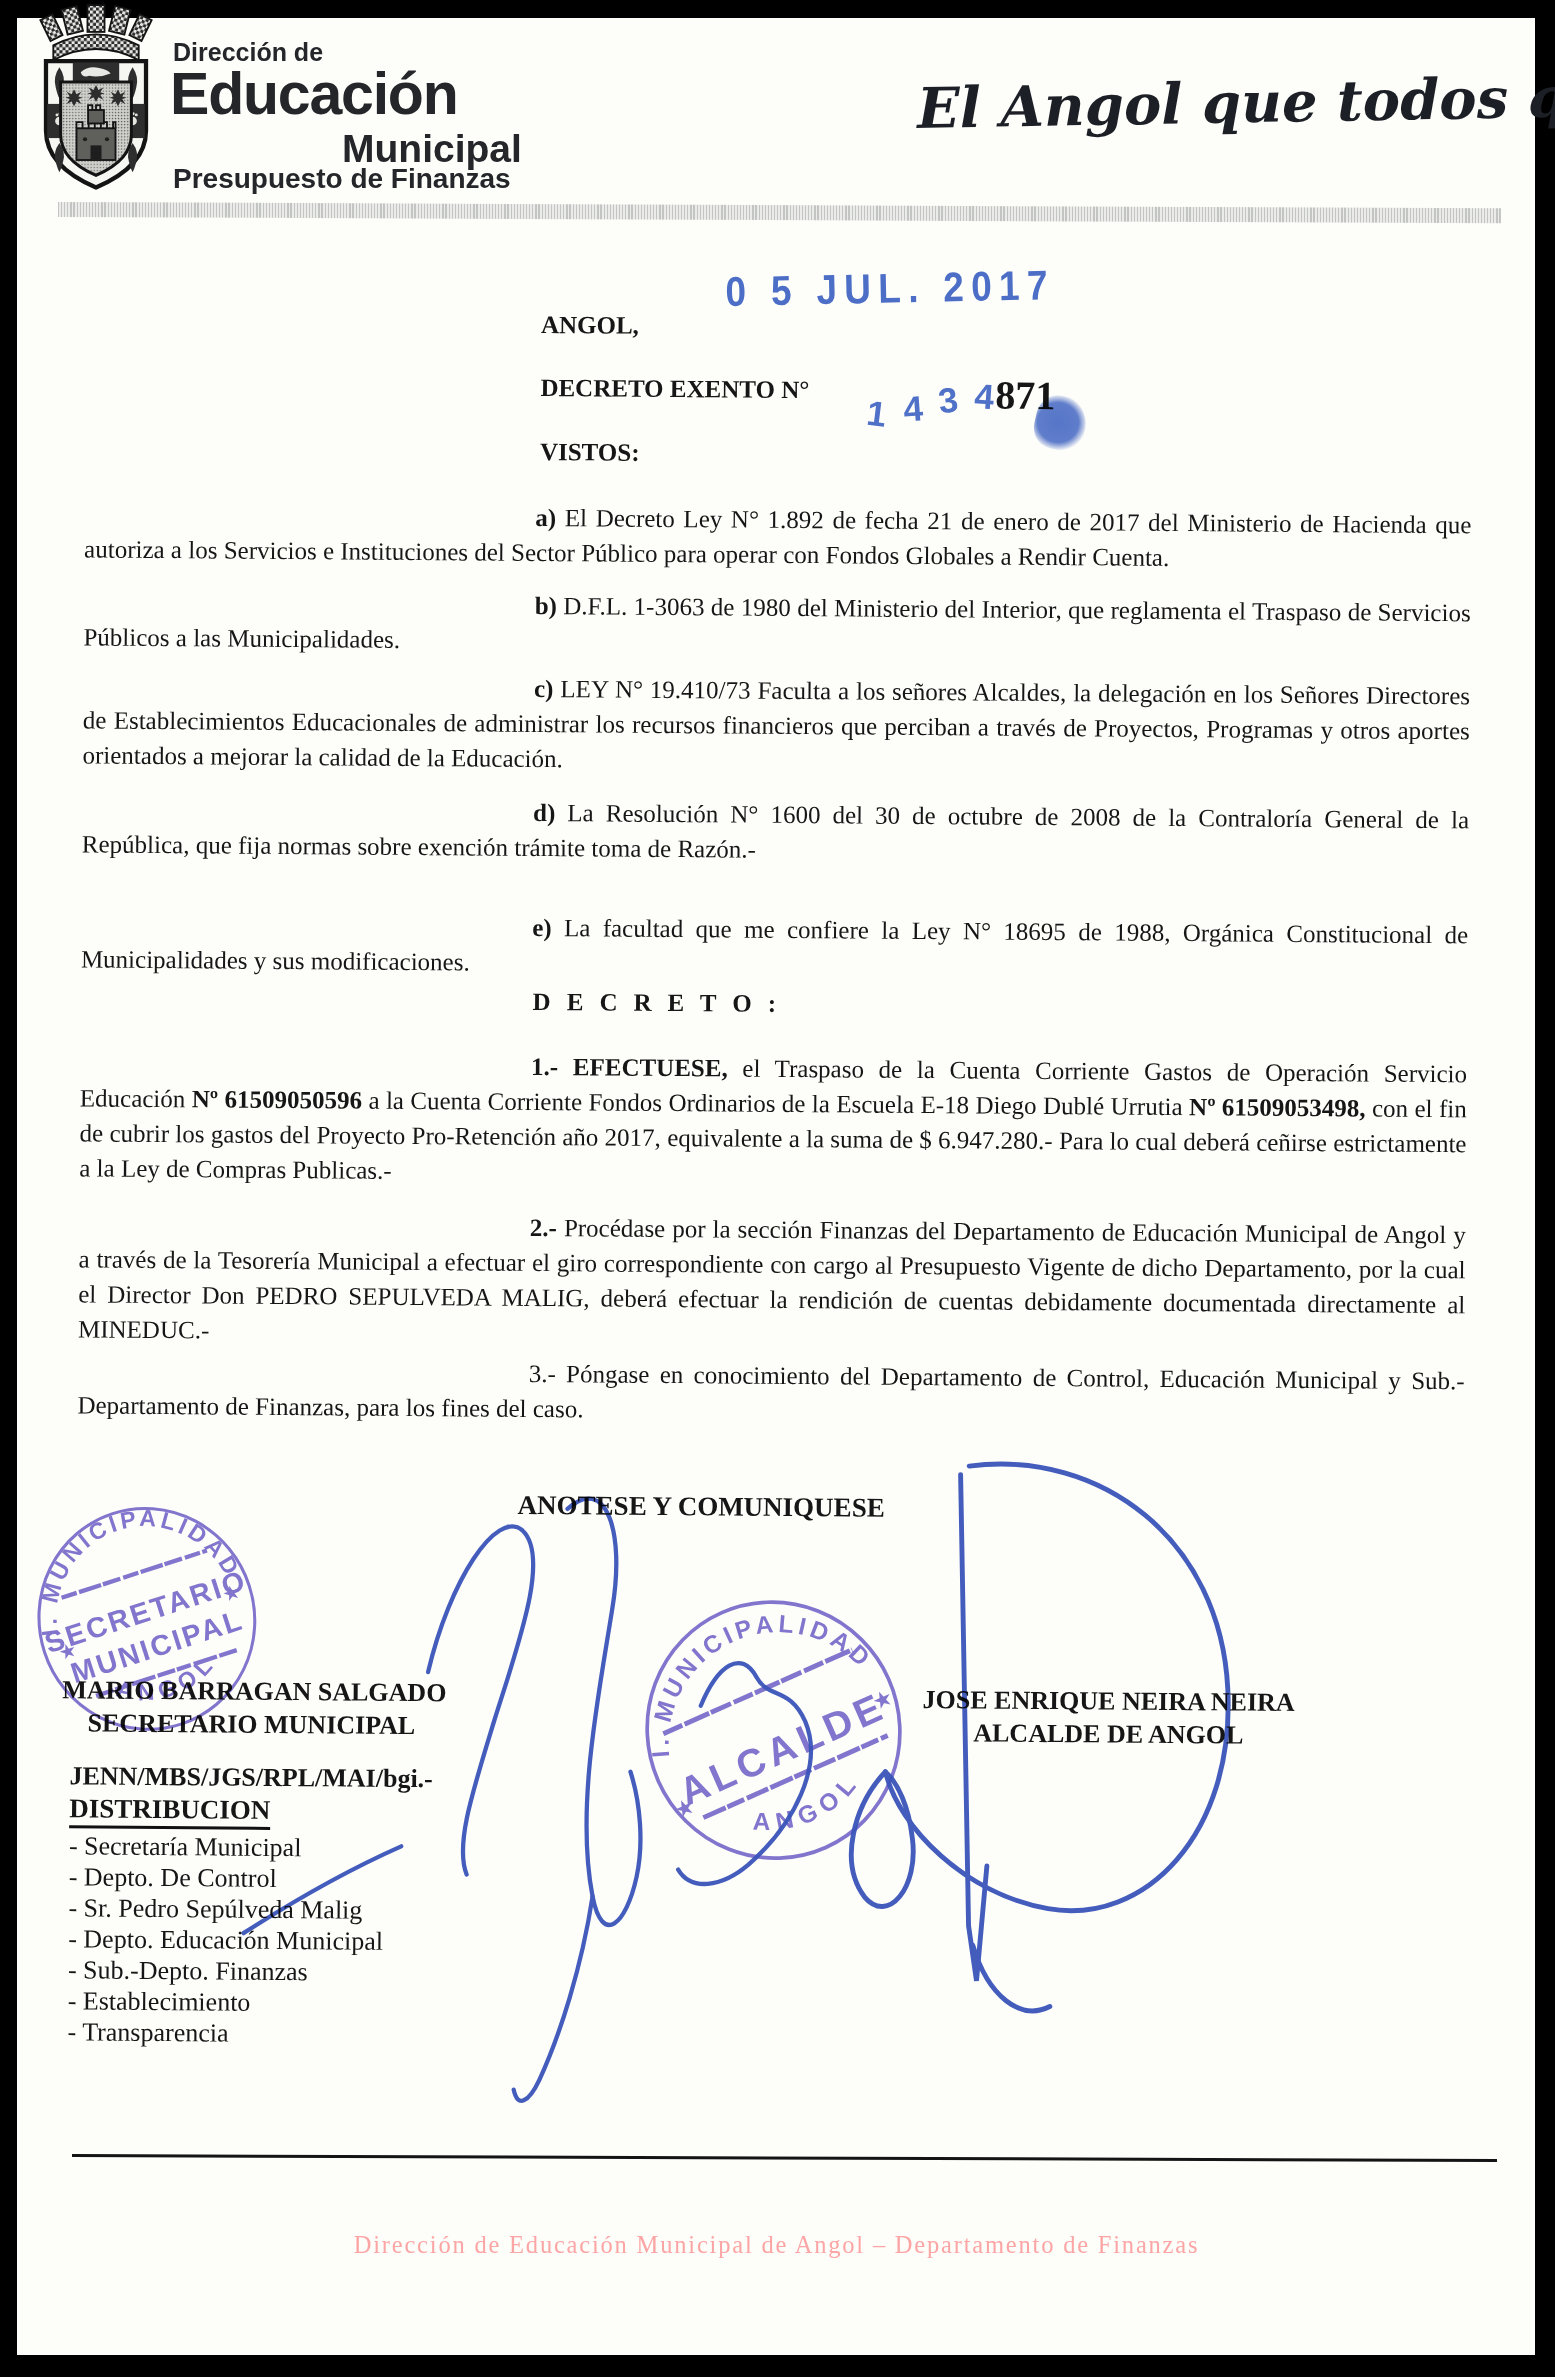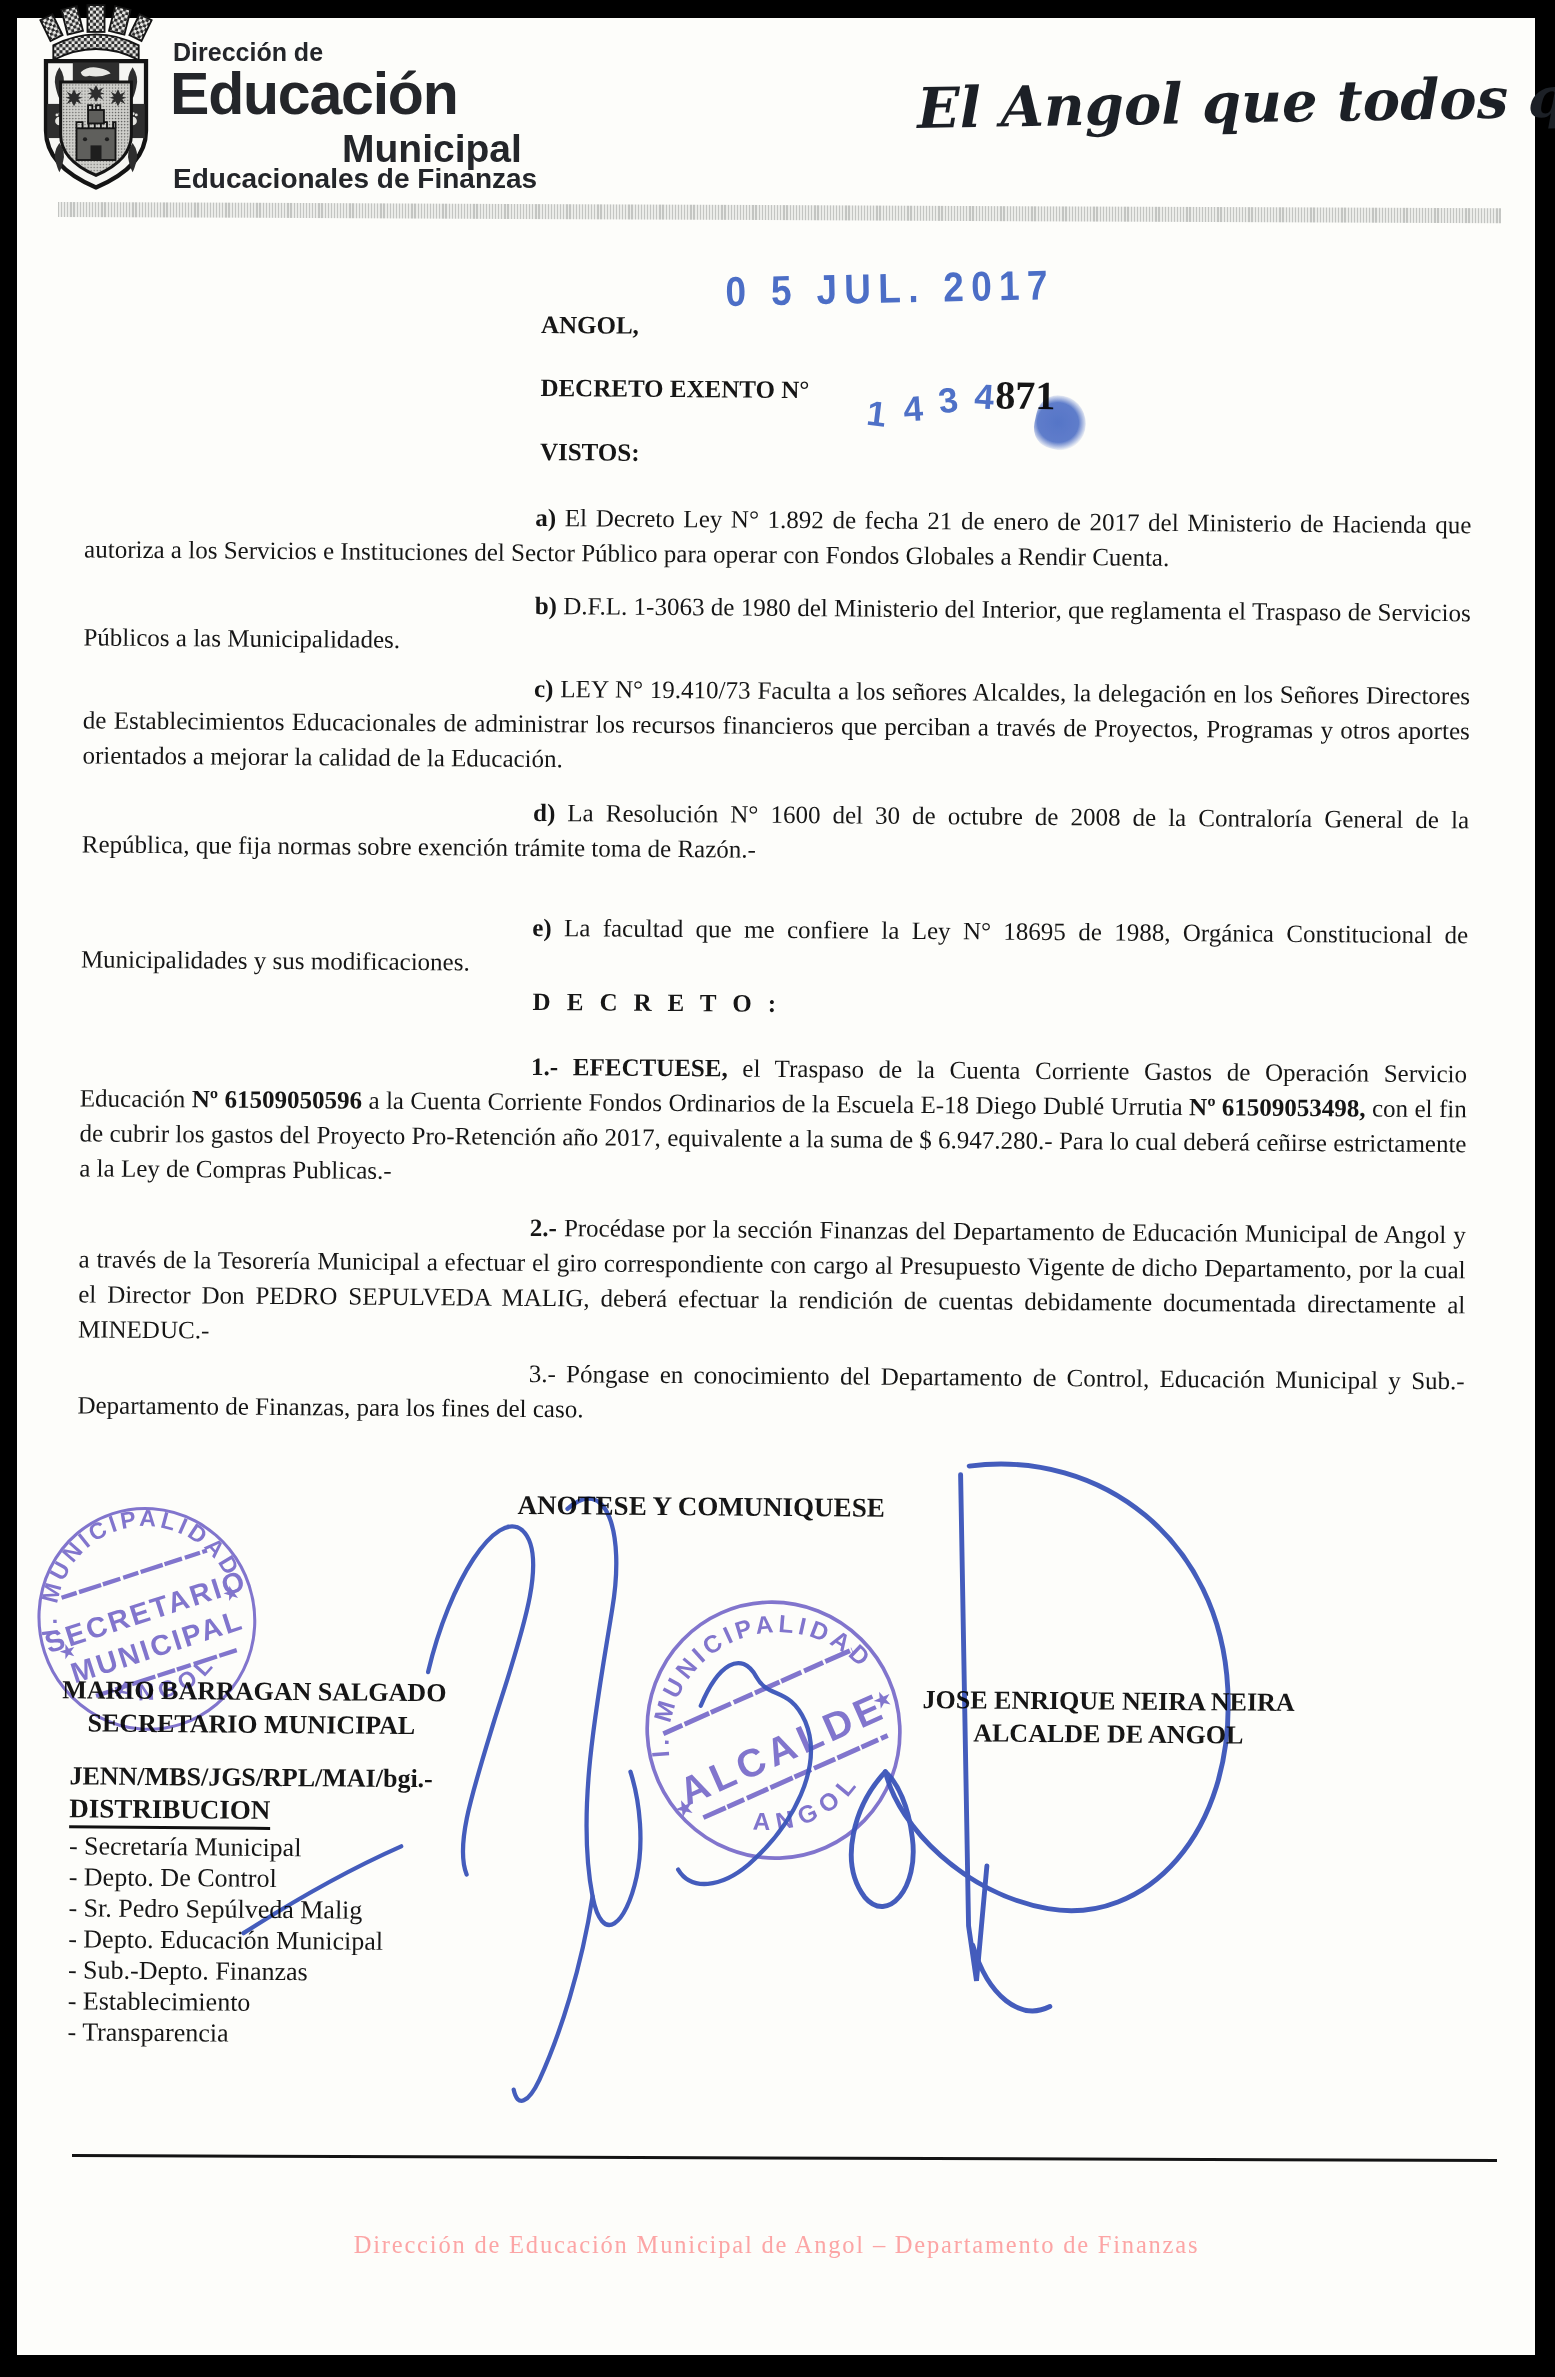--- a/index.html
+++ b/index.html
@@ -117,21 +117,21 @@
         <rect x="-9" y="14" width="18" height="24" fill="#1e1e1e"></rect>
         <circle cx="-18" cy="4" r="3.4" fill="#1e1e1e"></circle>
           <circle cx="18" cy="4" r="3.4" fill="#1e1e1e"></circle>
       </g>
     </g>
   </svg>
 
   <div class="abs hsans" style="left:173px;top:38px;font-size:25px;">Dirección de</div>
   <div class="abs hsans" style="left:170px;top:60px;font-size:59px;letter-spacing:-1.2px;">Educación</div>
   <div class="abs hsans" style="left:342px;top:127px;font-size:39px;">Municipal</div>
-  <div class="abs hsans" style="left:173px;top:163px;font-size:28px;">Educacionales de Finanzas</div>
+  <div class="abs hsans" style="left:173px;top:163px;font-size:28px;">Presupuesto de Finanzas</div>
   <div class="abs slogan" style="left:917px;top:67px;">El Angol que todos queremos</div>
   <div class="abs band"></div>
 
   <div class="abs" id="doc">
 
     <div class="abs lbl" style="left:541px;top:311px;">ANGOL,</div>
     <div class="abs lbl" style="left:541px;top:374px;">DECRETO EXENTO N°</div>
     <div class="abs decnum" style="left:996px;top:368px;">871</div>
     <div class="abs lbl" style="left:541px;top:438px;">VISTOS:</div>
 

